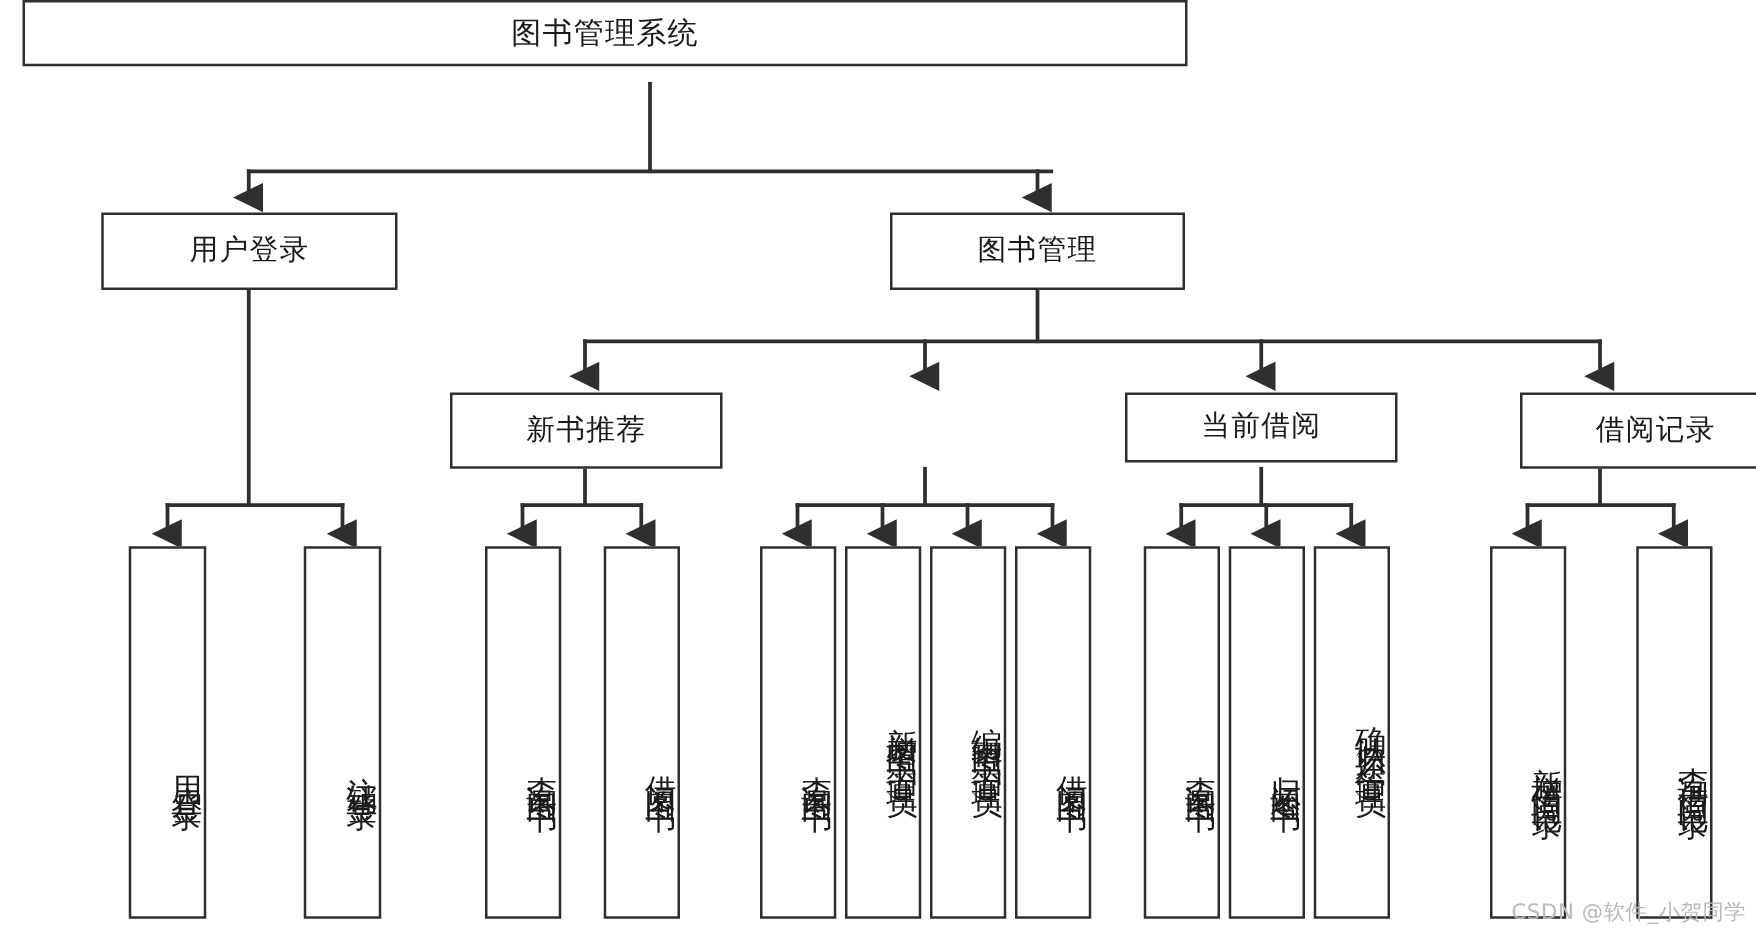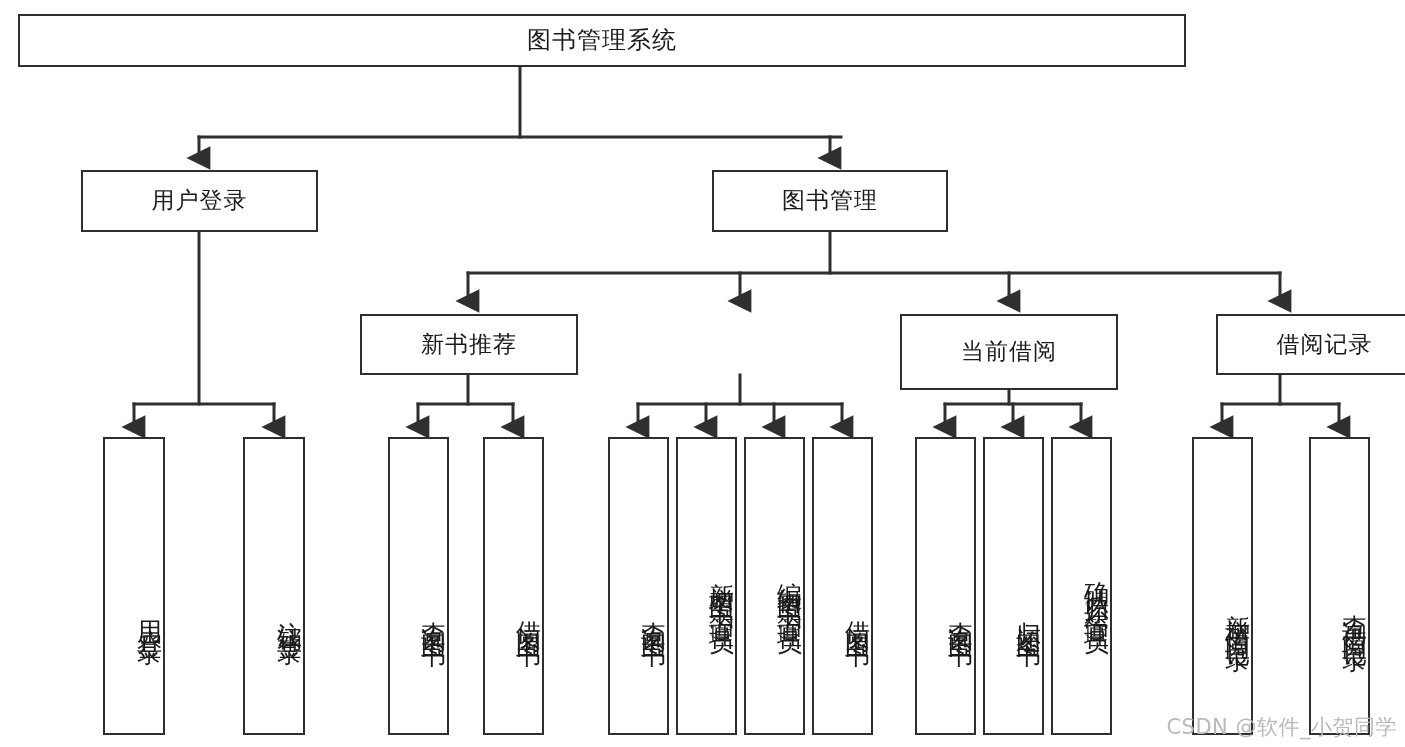--- a/index.html
+++ b/index.html
@@ -55,21 +55,21 @@
     justify-content: center;
     white-space: nowrap;
   }
   .node.vertical.tall-text {
     padding-top: 14px;
   }
   .watermark {
     position: absolute;
     right: 8px;
     bottom: 6px;
-    font-size: 21px;
+    font-size: 17px;
     color: #b9b9b9;
     letter-spacing: 0.5px;
     white-space: nowrap;
   }
 </style>
 </head>
 <body>
 
 <div id="canvas">
 
@@ -116,30 +116,30 @@
       <path d="M1013,404 L1013,427" marker-end="url(#arrow)"></path>
       <path d="M1081,404 L1081,427" marker-end="url(#arrow)"></path>
 
       <path d="M1280,375 L1280,404"></path>
       <path d="M1222,404 L1339,404"></path>
       <path d="M1222,404 L1222,427" marker-end="url(#arrow)"></path>
       <path d="M1339,404 L1339,427" marker-end="url(#arrow)"></path>
     </g>
   </svg>
 
-  <div class="node horizontal root" style="left:18px; top:14px; width:1168px; height:53px;">图书管理系统</div>
+  <div class="node horizontal root" style="left:18px; top:0; width:932px; height:53px;">图书管理系统</div>
 
   <div class="node horizontal" style="left:81px; top:170px; width:237px; height:62px;">用户登录</div>
 
   <div class="node horizontal" style="left:360px; top:314px; width:218px; height:61px;">新书推荐</div>
 
   <div class="node horizontal" style="left:712px; top:170px; width:236px; height:62px;">图书管理</div>
 
 
-  <div class="node horizontal" style="left:900px; top:314px; width:218px; height:76px;">当前借阅</div>
+  <div class="node horizontal" style="left:900px; top:314px; width:218px; height:56px;">当前借阅</div>
 
   <div class="node horizontal" style="left:1172px; top:314px; width:217px; height:61px;margin-left:44px;">借阅记录</div>
 
   <div class="node vertical" style="left:103px; top:437px; width:62px; height:298px;">用户登录</div>
 
   <div class="node vertical" style="left:243px; top:437px; width:62px; height:298px;">注销登录</div>
 
   <div class="node vertical" style="left:388px; top:437px; width:61px; height:298px;">查询图书</div>
 
   <div class="node vertical" style="left:483px; top:437px; width:61px; height:298px;">借阅图书</div>

